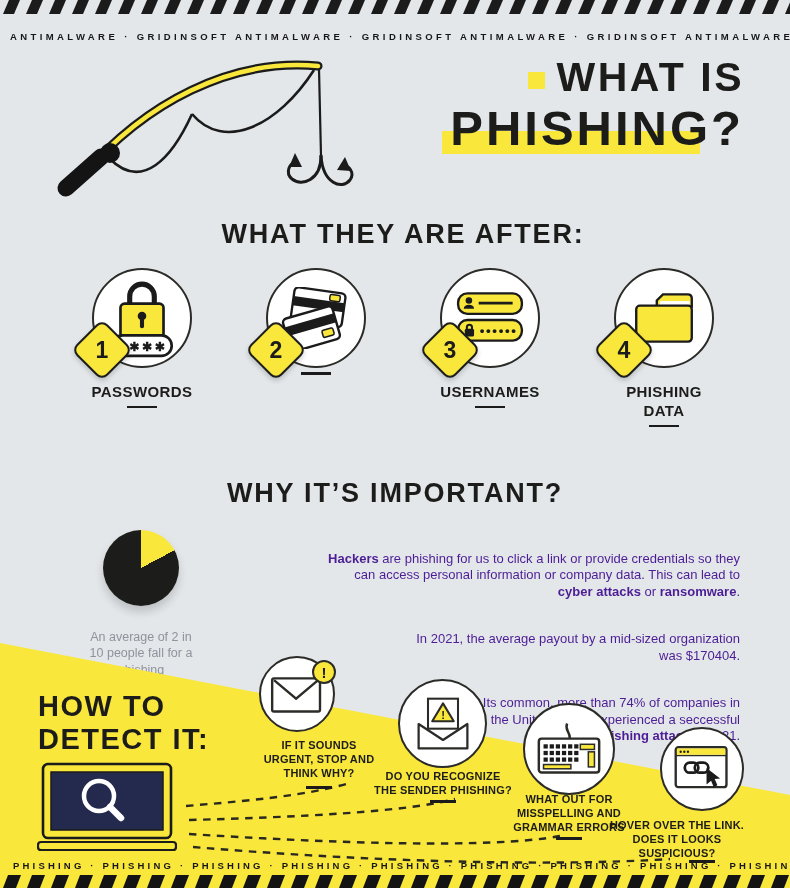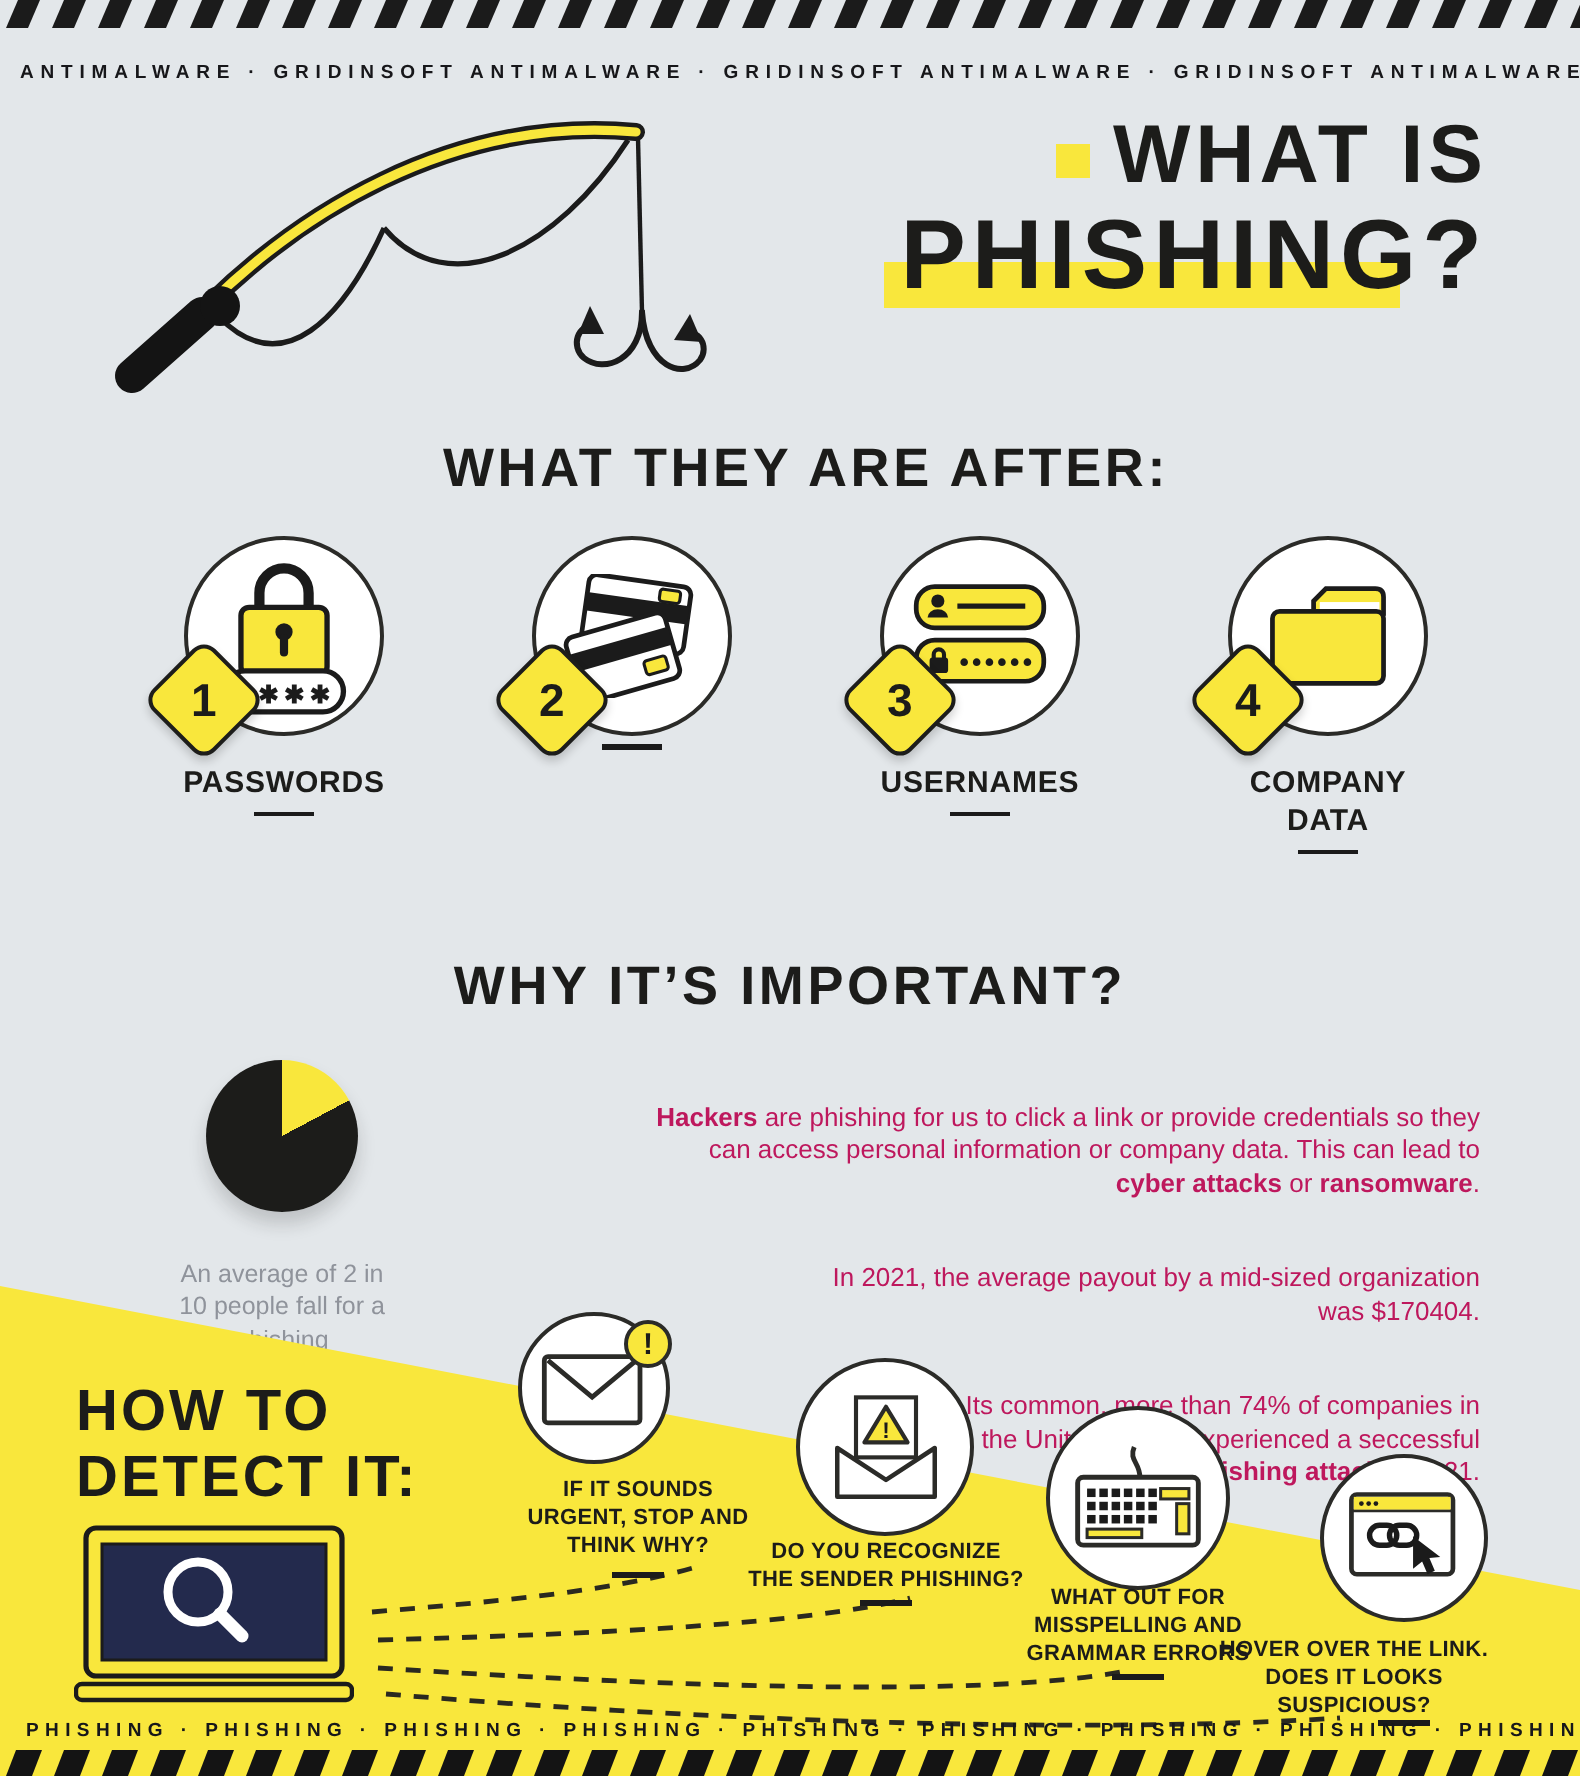--- a/index.html
+++ b/index.html
@@ -59,21 +59,21 @@
     letter-spacing:.4px;line-height:1.25;white-space:pre-line;}
   .a-underline{width:30px;height:2.6px;background:#1b1b1b;margin-top:4px;}
 
   
   .pie-wrap{position:absolute;left:88px;top:530px;width:106px;text-align:center;}
   .pie{width:76px;height:76px;border-radius:50%;margin:0 auto;
     background:conic-gradient(#F9E73C 0deg 62deg,#1C1C1A 62deg 360deg);
     box-shadow:0 6px 9px rgba(27,27,27,.18);}
   .pie-caption{margin-top:23px;font-size:12.5px;line-height:1.3;color:#8F939B;white-space:pre-line;}
   .why-text{position:absolute;right:50px;top:534px;width:560px;text-align:right;
-    font-size:13px;line-height:1.28;color:#be185d;white-space:pre-line;}
+    font-size:13px;line-height:1.28;color:#4c1d95;white-space:pre-line;}
   .why-text p{margin-bottom:14px;}
   .why-text .b{font-weight:700;}
 
   
   .yellow-bg{position:absolute;inset:0;background:#F9E73C;
     clip-path:polygon(0 643px,790px 795px,790px 888px,0 888px);z-index:1;}
 
   
   .h-detect{position:absolute;left:38px;top:690px;z-index:3;
     font-size:29px;font-weight:800;letter-spacing:1.5px;line-height:1.13;white-space:pre-line;}
@@ -217,21 +217,21 @@
       <div class="a-circle">
         <svg width="72" height="60" viewBox="0 0 70 58">
           <path d="M28 18 v-6 l6 -6 h24 q4 0 4 4 v8 Z" fill="#F9E73C" stroke="#1b1b1b" stroke-width="2.3"></path>
           <rect x="31" y="12.5" width="29" height="4.5" fill="#fff"></rect>
           <rect x="8" y="17" width="54" height="35" rx="3.5" fill="#F9E73C" stroke="#1b1b1b" stroke-width="2.3"></rect>
         </svg>
       </div>
       <div class="diamond">
           <span>4</span>
         </div>
-      <div class="a-label">COMPANY
+      <div class="a-label">PHISHING
 DATA</div>
       <div class="a-underline"></div>
     </div>
 
   </div>
 
   <div class="h-why">WHY IT’S IMPORTANT?</div>
 
   <div class="pie-wrap">
     <div class="pie"></div>

